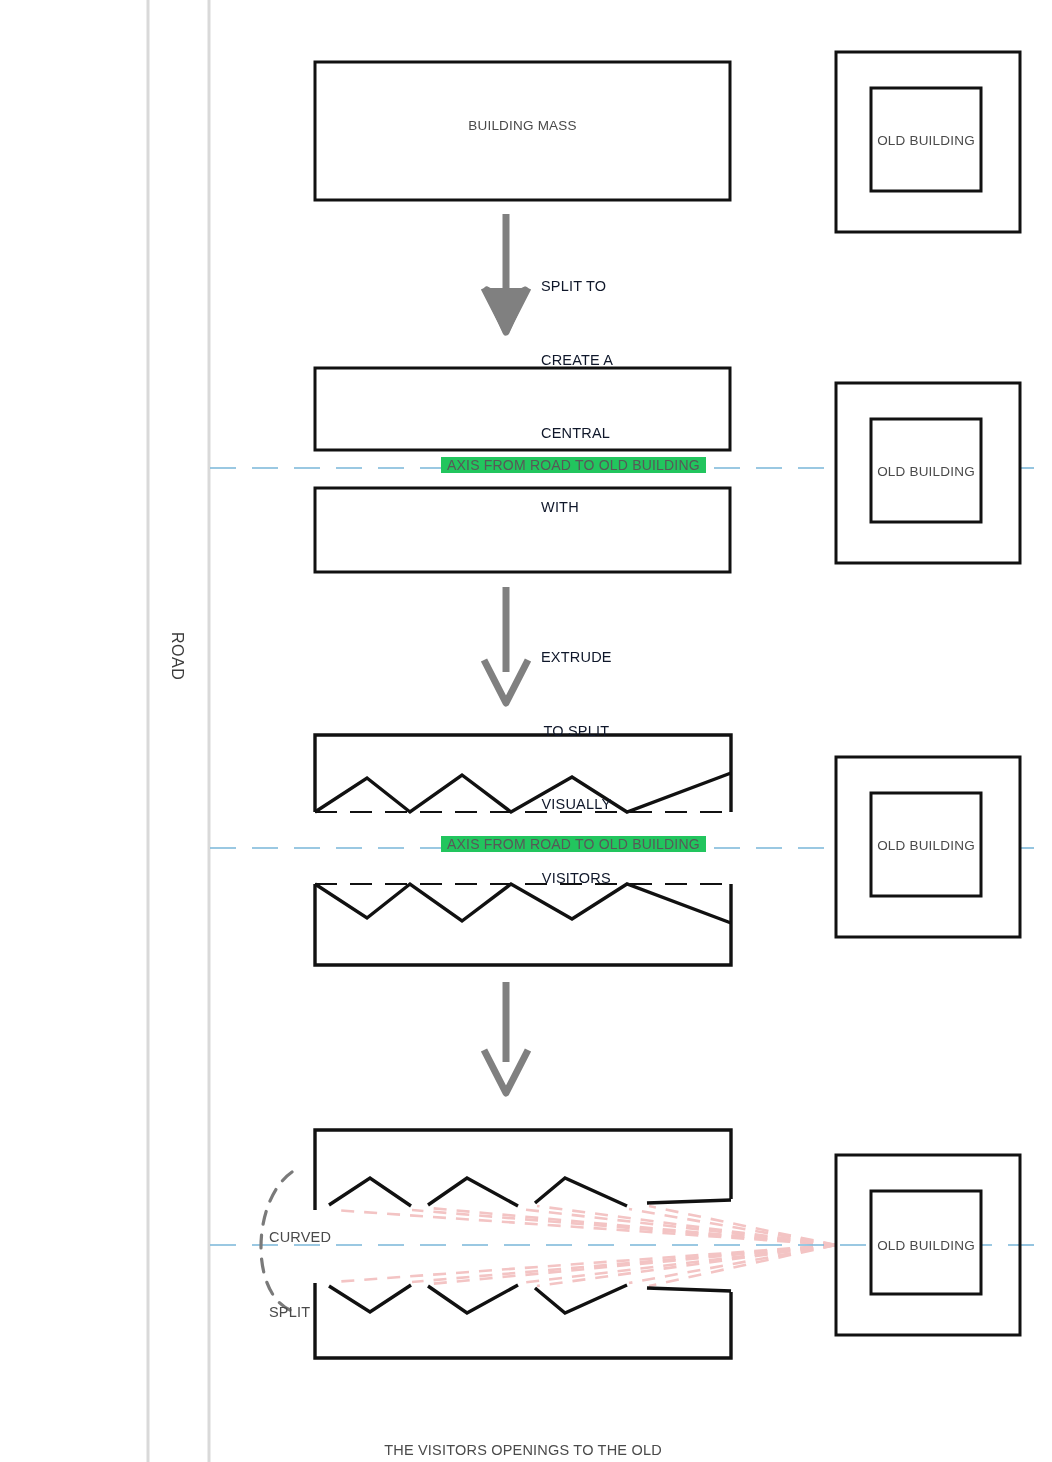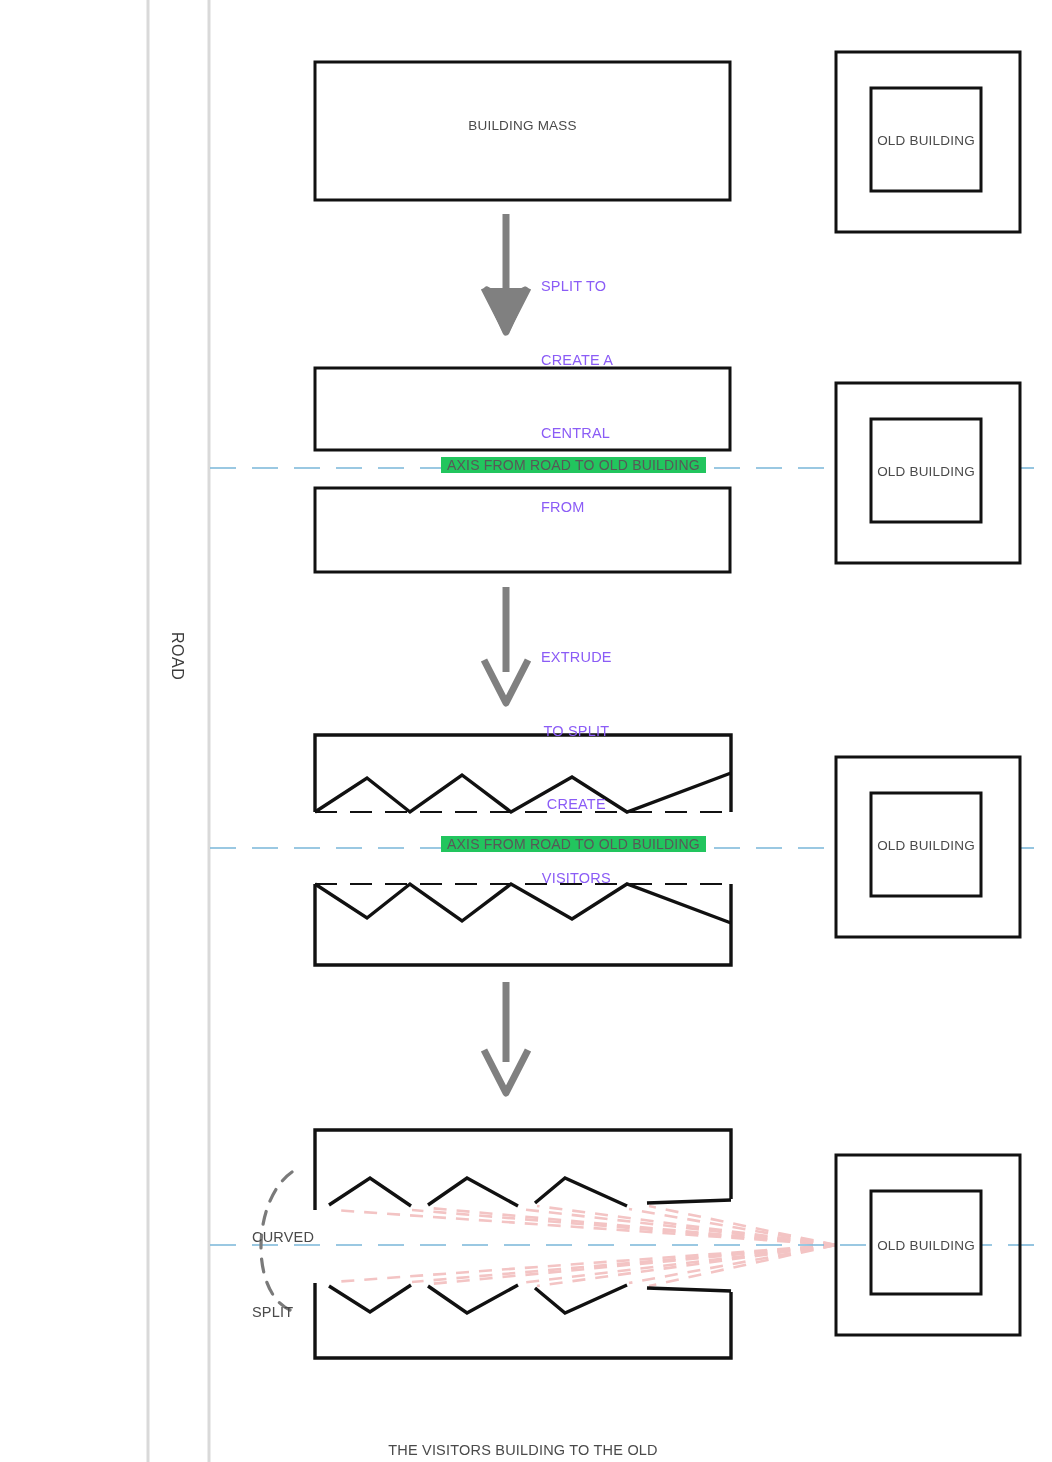--- a/index.html
+++ b/index.html
@@ -7,21 +7,21 @@
     width:1052px;height:1462px;position:relative;overflow:hidden;
     font-family:"Liberation Sans","DejaVu Sans",sans-serif;
     color:#3b3b3b;
   }
   #stage{position:absolute;inset:0;width:1052px;height:1462px;}
   svg#canvas{position:absolute;left:0;top:0;width:1052px;height:1462px;}
 
   .lbl{position:absolute;color:#4a4a4a;letter-spacing:.2px;white-space:pre;}
   .lbl-box{font-size:13.5px;}
   .lbl-axis{font-size:14px;color:#585858;background:#22c55e;padding:0 6px;}
-  .lbl-step{font-size:14.5px;line-height:24.5px;color:#8b5cf6;}
+  .lbl-step{font-size:14.5px;line-height:24.5px;color:#0f172a;}
   .lbl-caption{font-size:14.5px;line-height:25px;color:#4a4a4a;text-align:center;}
   .lbl-curved{font-size:14.5px;line-height:25px;color:#4a4a4a;}
   .lbl-road{
     position:absolute;font-size:16px;color:#3b3b3b;letter-spacing:.5px;
     transform-origin:0 0;transform:rotate(90deg);white-space:nowrap;
   }
 </style>
 </head>
 <body>
 
@@ -128,42 +128,42 @@
 
   <div class="lbl-road" style="left:186px;top:632px;">ROAD</div>
 
   <div class="lbl lbl-box" style="left:315px;top:118px;width:415px;text-align:center;">BUILDING MASS</div>
   <div class="lbl lbl-box" style="left:871px;top:133px;width:110px;text-align:center;">OLD BUILDING</div>
 
   <div class="lbl lbl-step" style="left:541px;top:225px;">
     <div>SPLIT TO</div>
     <div>CREATE A</div>
     <div>CENTRAL</div>
-    <div>FROM</div>
+    <div>WITH</div>
   </div>
 
   <div class="lbl lbl-axis" style="left:441px;top:457px;">AXIS FROM ROAD TO OLD BUILDING</div>
   <div class="lbl lbl-box" style="left:871px;top:464px;width:110px;text-align:center;">OLD BUILDING</div>
 
   <div class="lbl lbl-step" style="left:541px;top:596px;text-align:center;">
     <div>EXTRUDE</div>
     <div>TO SPLIT</div>
-    <div>CREATE</div>
+    <div>VISUALLY</div>
     <div>VISITORS</div>
   </div>
 
   <div class="lbl lbl-axis" style="left:441px;top:836px;">AXIS FROM ROAD TO OLD BUILDING</div>
   <div class="lbl lbl-box" style="left:871px;top:838px;width:110px;text-align:center;">OLD BUILDING</div>
 
 
   <div class="lbl lbl-box" style="left:871px;top:1238px;width:110px;text-align:center;">OLD BUILDING</div>
 
-  <div class="lbl lbl-curved" style="left:212px;top:1175px;padding-left:40px;">
+  <div class="lbl lbl-curved" style="left:229px;top:1175px;padding-left:40px;">
     <div>CURVED</div>
     <div>SPLIT</div>
   </div>
 
   <div class="lbl lbl-caption" style="left:316px;top:1388px;width:414px;">
-    <div>THE VISITORS BUILDING TO THE OLD</div>
+    <div>THE VISITORS OPENINGS TO THE OLD</div>
     
   </div>
 
 </div>
 
 </body></html>

